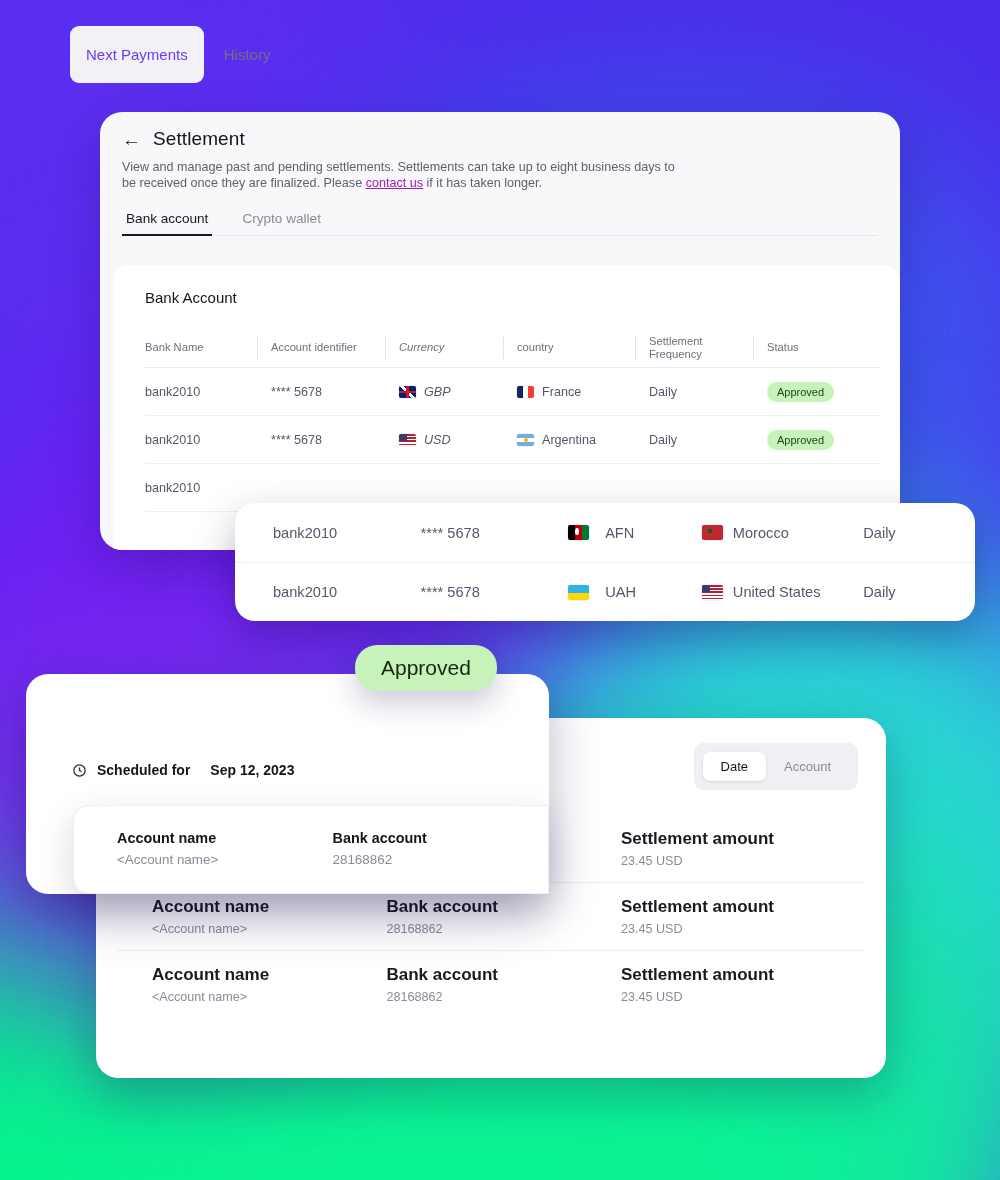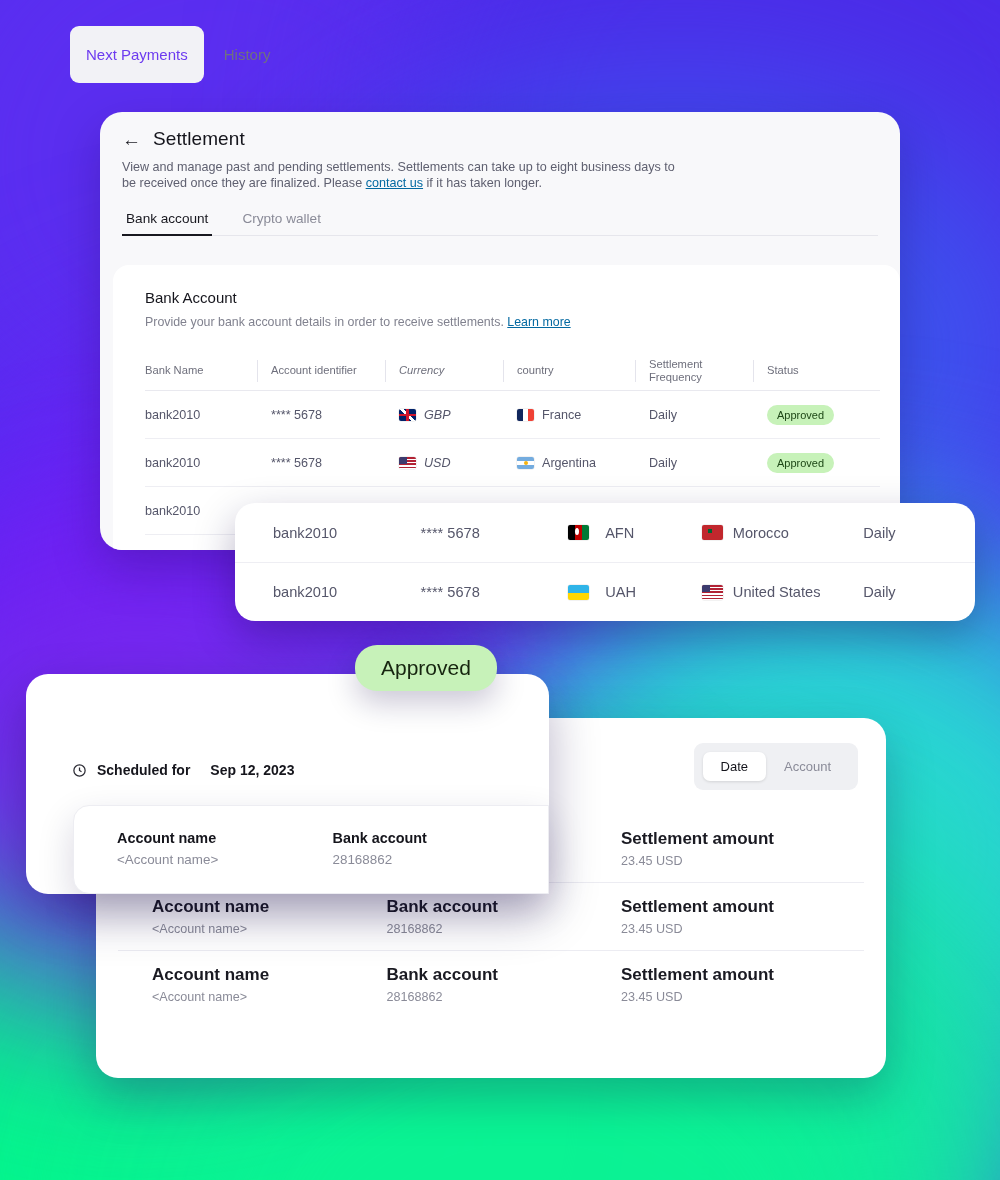--- a/index.html
+++ b/index.html
@@ -45,21 +45,21 @@
   }
   .win-head { padding: 16px 22px 0 22px; }
   .title-row { display: flex; align-items: center; gap: 12px; }
   .back-arrow { font-size: 19px; color: #1b1b22; line-height: 1; }
   .page-title { font-size: 19px; color: #15151c; font-weight: 400; letter-spacing:.1px;}
   .win-desc {
     margin-top: 9px;
     font-size: 12.6px; line-height: 16px; color: #5f6070;
     max-width: 560px;
   }
-  .link { color: #0369a1; }
+  .link { color: #a21caf; }
   .tabs-row {
     margin-top: 18px;
     display: flex; gap: 26px;
     border-bottom: 1px solid #e6e6ec;
   }
   .tab {
     font-size: 13.6px; color: #8a8b98; padding: 2px 4px 9px 4px;
     position: relative; cursor: pointer;
   }
   .tab.active { color: #18181f; }
@@ -234,23 +234,20 @@
         <span>View and manage past and pending settlements. Settlements can take up to eight business days to be received once they are finalized. Please </span><a class="link" href="#">contact us</a><span> if it has taken longer.</span>
       </div>
       <div class="tabs-row">
         <div class="tab active">Bank account</div>
         <div class="tab">Crypto wallet</div>
       </div>
     </div>
 
     <div id="bank-panel">
       <div class="panel-title">Bank Account</div>
-      <div class="panel-sub">
-        <span>Provide your bank account details in order to receive settlements. </span><a class="link" href="#">Learn more</a>
-      </div>
 
       <div class="tbl">
         <div class="thead">
           <div class="th c1">Bank Name</div>
           <div class="th c2">Account identifier</div>
           <div class="th c3">Currency</div>
           <div class="th c4">country</div>
           <div class="th c5">Settlement<br>Frequency</div>
           <div class="th c6">Status</div>
         </div>

